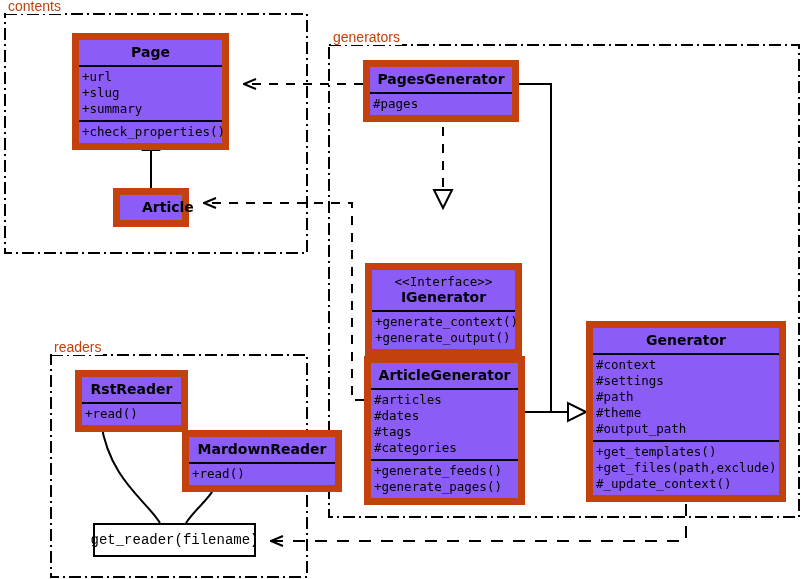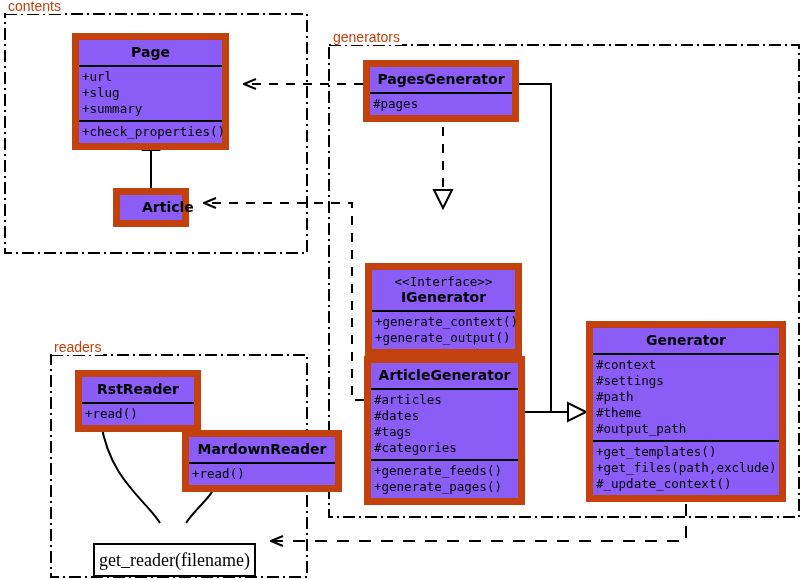--- a/index.html
+++ b/index.html
@@ -41,24 +41,23 @@
     box-sizing:border-box;
     border-top:2px solid #000;
     padding:2px 3px 3px 3px;
     font-family:"DejaVu Sans Mono", monospace;
     font-size:12.5px;line-height:16px;
     white-space:nowrap;
   }
   .cls .sect .row{display:block;}
   .plain{
     position:absolute;box-sizing:border-box;border:2px solid #000;background:#fff;
-    font-family:Liberation Serif, serif;font-size:18px;
+    font-family:Liberation Mono, monospace;font-size:14px;
     display:flex;align-items:center;justify-content:center;
     white-space:nowrap;
-    margin-top:20px;
   }
 </style>
 </head>
 <body>
 
 <div id="stage">
 
   <svg class="layer">
     <g id="pkg-frames" stroke="#000" fill="none" stroke-width="2" stroke-dasharray="12,4,2,4">
         <rect x="5" y="14" width="302" height="239"></rect>
@@ -183,21 +182,21 @@
           <span class="row">#path</span>
           <span class="row">#theme</span>
           <span class="row">#output_path</span>
         </div>
         <div class="sect">
           <span class="row">+get_templates()</span>
           <span class="row">+get_files(path,exclude)</span>
           <span class="row">#_update_context()</span>
         </div>
       </div>
-      <div class="cls" style="left: 75px; top: 370px; width: 126px;">
+      <div class="cls" style="left: 75px; top: 370px; width: 113px;">
         <div class="hdr">RstReader</div>
         <div class="sect">
           <span class="row">+read()</span>
         </div>
       </div>
       <div class="cls" style="left: 134px; top: 430px; width: 160px; margin-left: 48px;">
         <div class="hdr">MardownReader</div>
         <div class="sect">
           <span class="row">+read()</span>
         </div>

